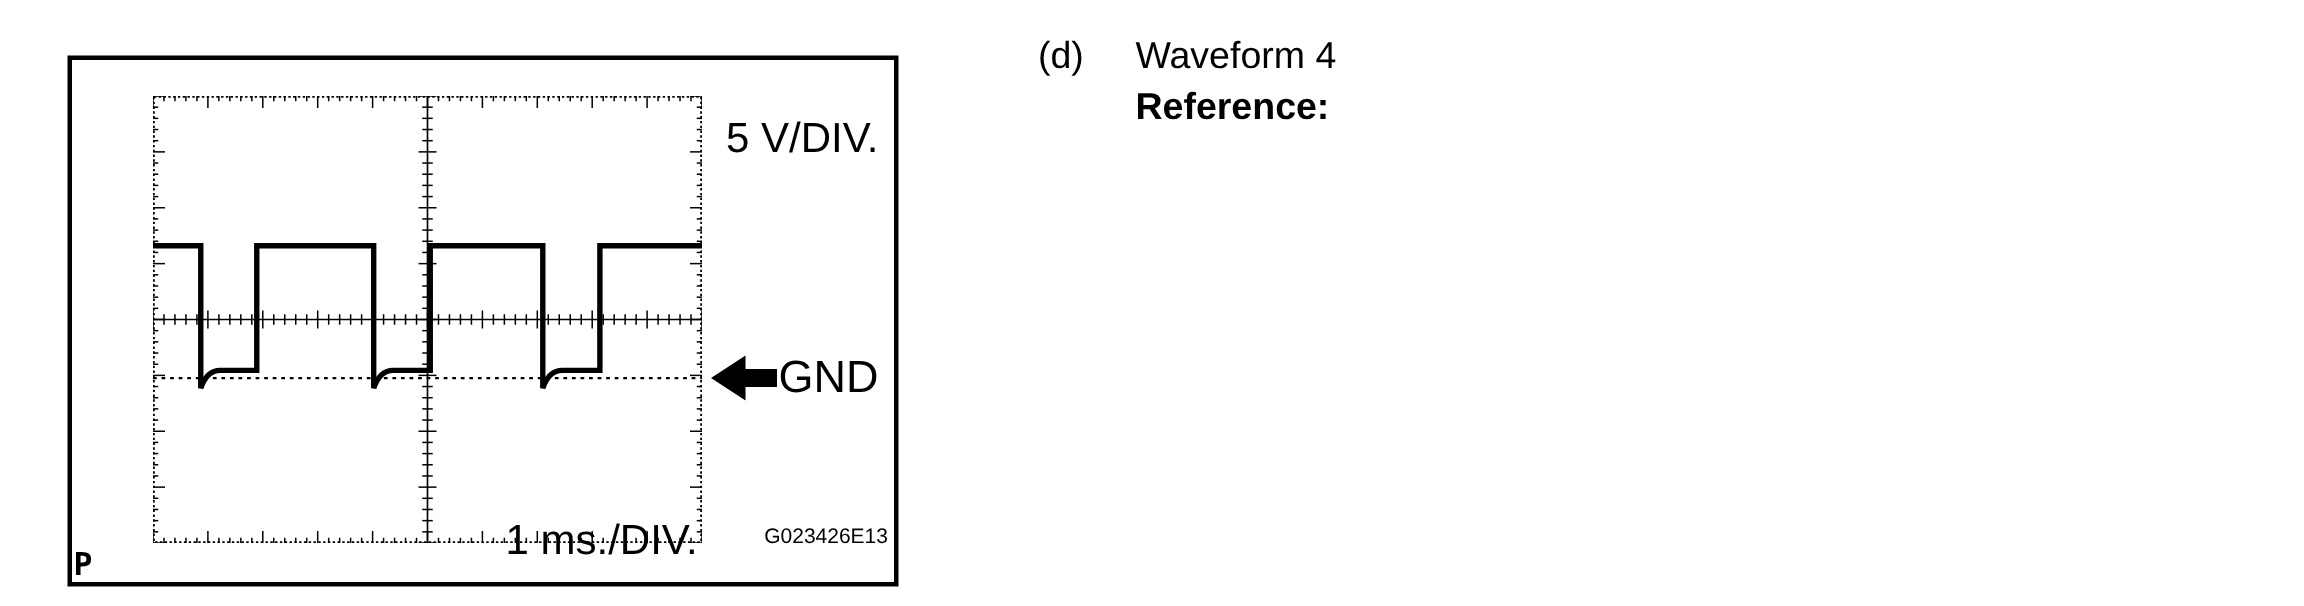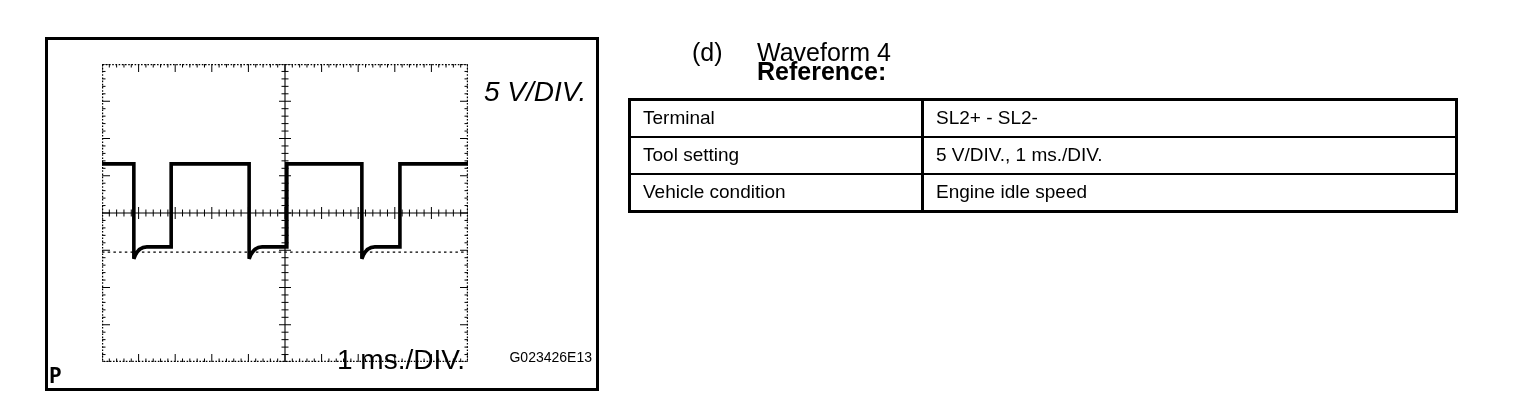--- a/index.html
+++ b/index.html
@@ -25,21 +25,20 @@
   .scope-svg {
     position: absolute;
     left: 54px; top: 24px;
     display: block;
   }
   .label-vdiv {
     position: absolute;
     left: 436px; top: 36px;
     font-size: 28px;
     white-space: nowrap;
-    font-style: italic;
   }
   .label-tdiv {
     position: absolute;
     left: 289px; top: 272px;
     font-size: 28px;
     white-space: nowrap;
     margin-top: 32px;
   }
   .gnd-group {
     position: absolute;
@@ -66,21 +65,21 @@
   .figure-code {
     position: absolute;
     right: 4px; top: 309px;
     font-size: 14px;
     letter-spacing: 0px;
   }
 
   
   .section-heading {
     position: absolute;
-    left: 692px; top: 39px;
+    left: 692px; top: 24px;
     font-size: 25px;
     line-height: 27px;
     white-space: nowrap;
   }
   .section-heading .idx {
     display: inline-block;
     width: 65px;
   }
   .section-subtitle {
     position: absolute;
@@ -397,41 +396,31 @@
         <line x1="358" y1="298" x2="366" y2="298" stroke="#000" stroke-width="1"></line>
         <line x1="177" y1="298" x2="189" y2="298" stroke="#000" stroke-width="1"></line>
         <line x1="0" y1="188.1125" x2="366" y2="188.1125" stroke="#000" stroke-width="1.4" stroke-dasharray="2.5 3.2"></line>
         <path d="M 0 99.83 L 31.841999999999985 99.83 L 31.841999999999985 194.8175 Q 35.841999999999985 182.8975 44.841999999999985 182.8975 L 69.174 182.8975 L 69.174 99.83 L 147.132 99.83 L 147.132 194.8175 Q 151.132 182.8975 160.132 182.8975 L 184.83 182.8975 L 184.83 99.83 L 259.86 99.83 L 259.86 194.8175 Q 263.86 182.8975 272.86 182.8975 L 297.924 182.8975 L 297.924 99.83 L 366 99.83" fill="none" stroke="#000" stroke-width="3.6" stroke-linejoin="miter"></path>
       </svg>
 
     <div class="label-vdiv">5 V/DIV.</div>
 
     <div class="label-tdiv">1 ms./DIV.</div>
 
+    <div class="gnd-group">
+      <svg class="gnd-arrow-svg" width="44" height="32" viewBox="0 0 44 32">
+        <polygon points="0,16 23,1 23,10 44,10 44,22 23,22 23,31" fill="#000"></polygon>
+      </svg>
+      <span class="gnd-text">GND</span>
+    </div>
 
     <div class="corner-mark">P</div>
 
     <div class="figure-code">G023426E13</div>
   </div>
 
   <div class="section-heading">
     <span class="idx">(d)</span><span>Waveform 4</span>
   </div>
   <div class="section-subtitle">Reference:</div>
 
-  <table class="ref-table">
-    <tbody>
-      <tr>
-        <td class="cell-label">Terminal</td>
-        <td class="cell-value">SL2+ - SL2-</td>
-      </tr>
-      <tr>
-        <td class="cell-label">Tool setting</td>
-        <td class="cell-value">5 V/DIV., 1 ms./DIV.</td>
-      </tr>
-      <tr>
-        <td class="cell-label">Vehicle condition</td>
-        <td class="cell-value">Engine idle speed</td>
-      </tr>
-    </tbody>
-  </table>
 
 </div>
 
 </body></html>

